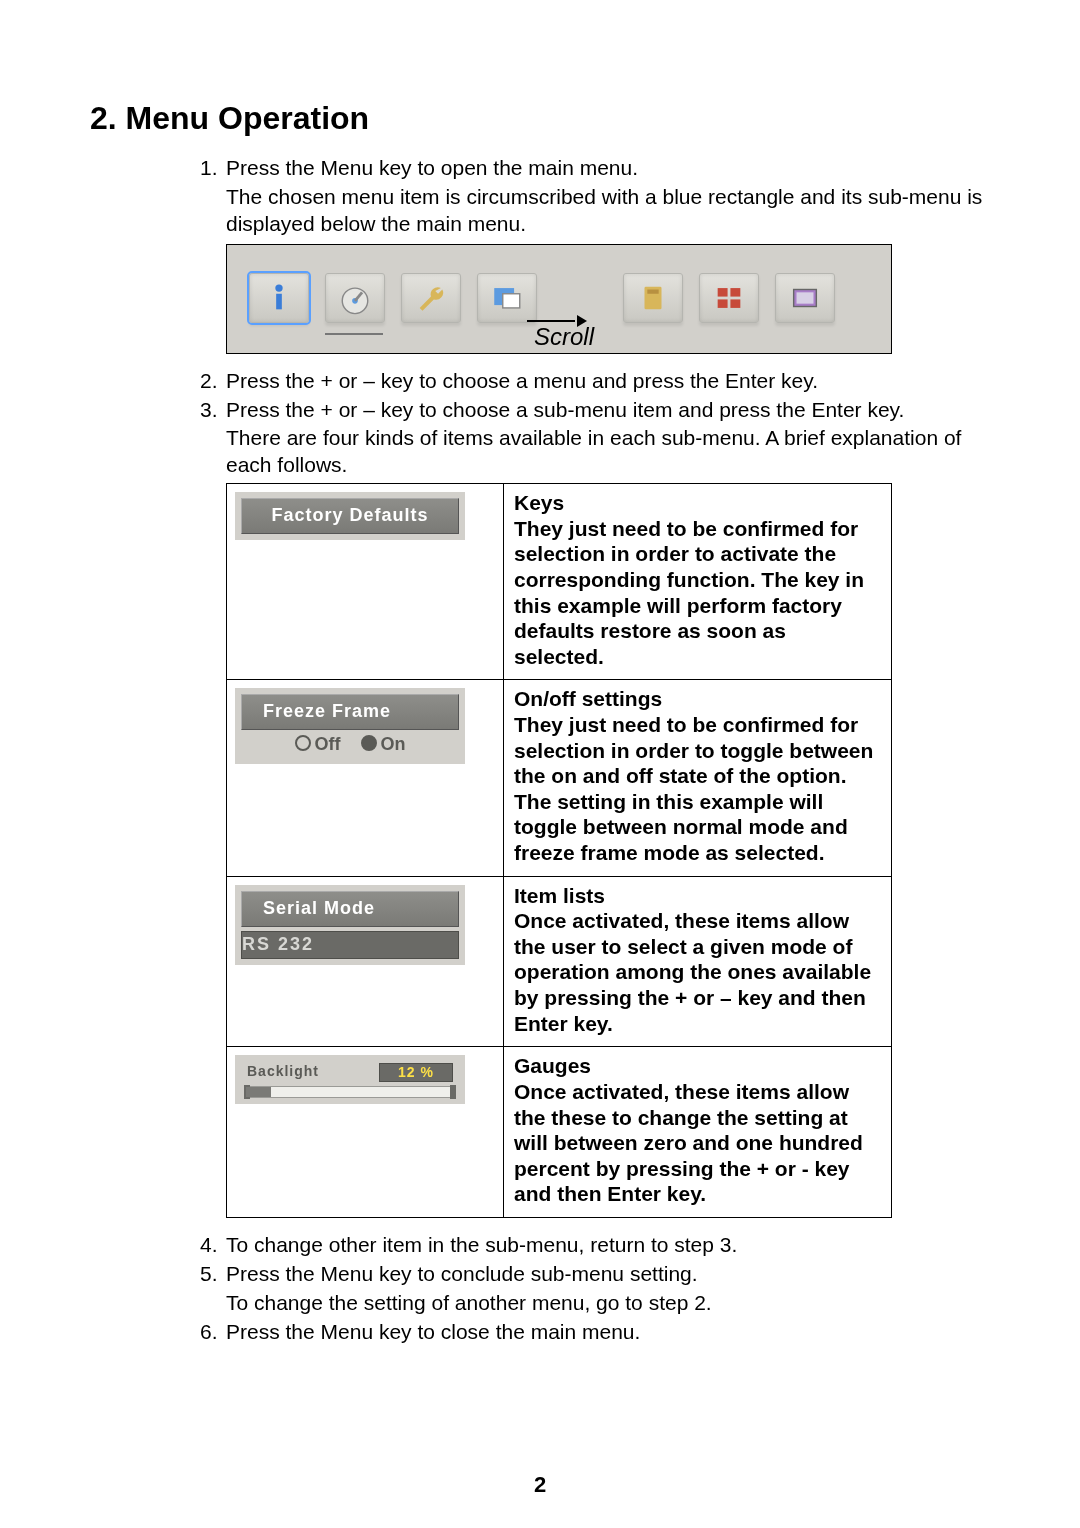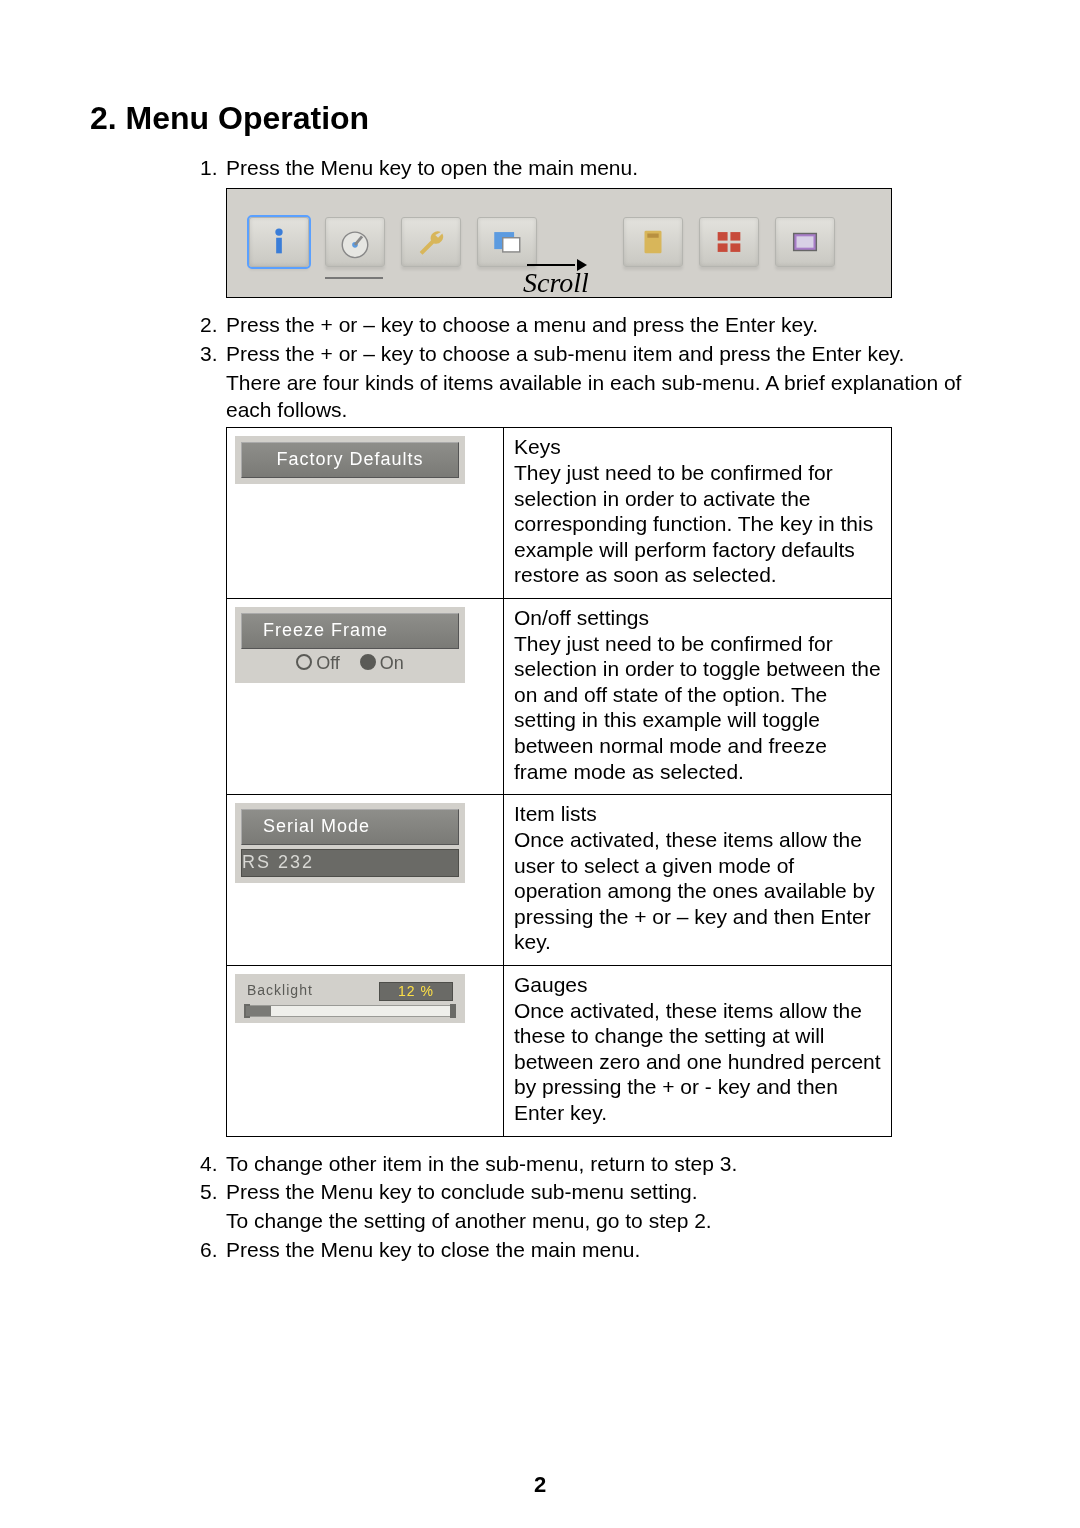--- a/index.html
+++ b/index.html
@@ -76,24 +76,23 @@
     outline: 2px solid #5aa0ff;
   }
   .mi svg { width: 34px; height: 34px; }
   .gap {
     width: 70px;
     position: relative;
   }
   .scroll-label {
     position: absolute;
     top: 78px;
-    left: 296px;
+    left: 307px;
     font-style: italic;
-    font-size: 28px;
-    font-family: Liberation Serif, serif;
+    font-size: 24px;
   }
   .arrow {
     position:absolute;
     top:72px;
     left:300px;
     width:60px;
     height:8px;
   }
   .arrow::before{
     content:"";
@@ -116,20 +115,21 @@
     width:58px;
     height:2px;
     background:#777;
   }
 
   
   table.items {
     border-collapse: collapse;
     margin: 4px 0 14px 26px;
     width: 666px;
+    font-weight: bold;
   }
   table.items td {
     border: 1px solid #000;
     padding: 6px 10px 10px 10px;
     vertical-align: top;
     font-size: 21px;
     line-height: 1.22;
   }
   table.items td.fig {
     width: 260px;
@@ -230,20 +230,21 @@
 <body>
 
 <h1>2. Menu Operation</h1>
 
 <div class="body-indent">
 
   <div class="step">
     <div class="num">1.</div>
     <div class="txt">Press the Menu key to open the main menu.</div>
   </div>
+  <div class="sub">The chosen menu item is circumscribed with a blue rectangle and its sub-menu is displayed below the main menu.</div>
 
   <div class="menu-figure">
     <div class="menu-row">
       <div class="mi sel">
         <svg viewBox="0 0 24 24">
             <circle cx="12" cy="5" r="2.6" fill="#3a7dd8"></circle>
             <rect x="10" y="9" width="4" height="11" fill="#3a7dd8"></rect>
           </svg>
       </div>
       <div class="mi">

